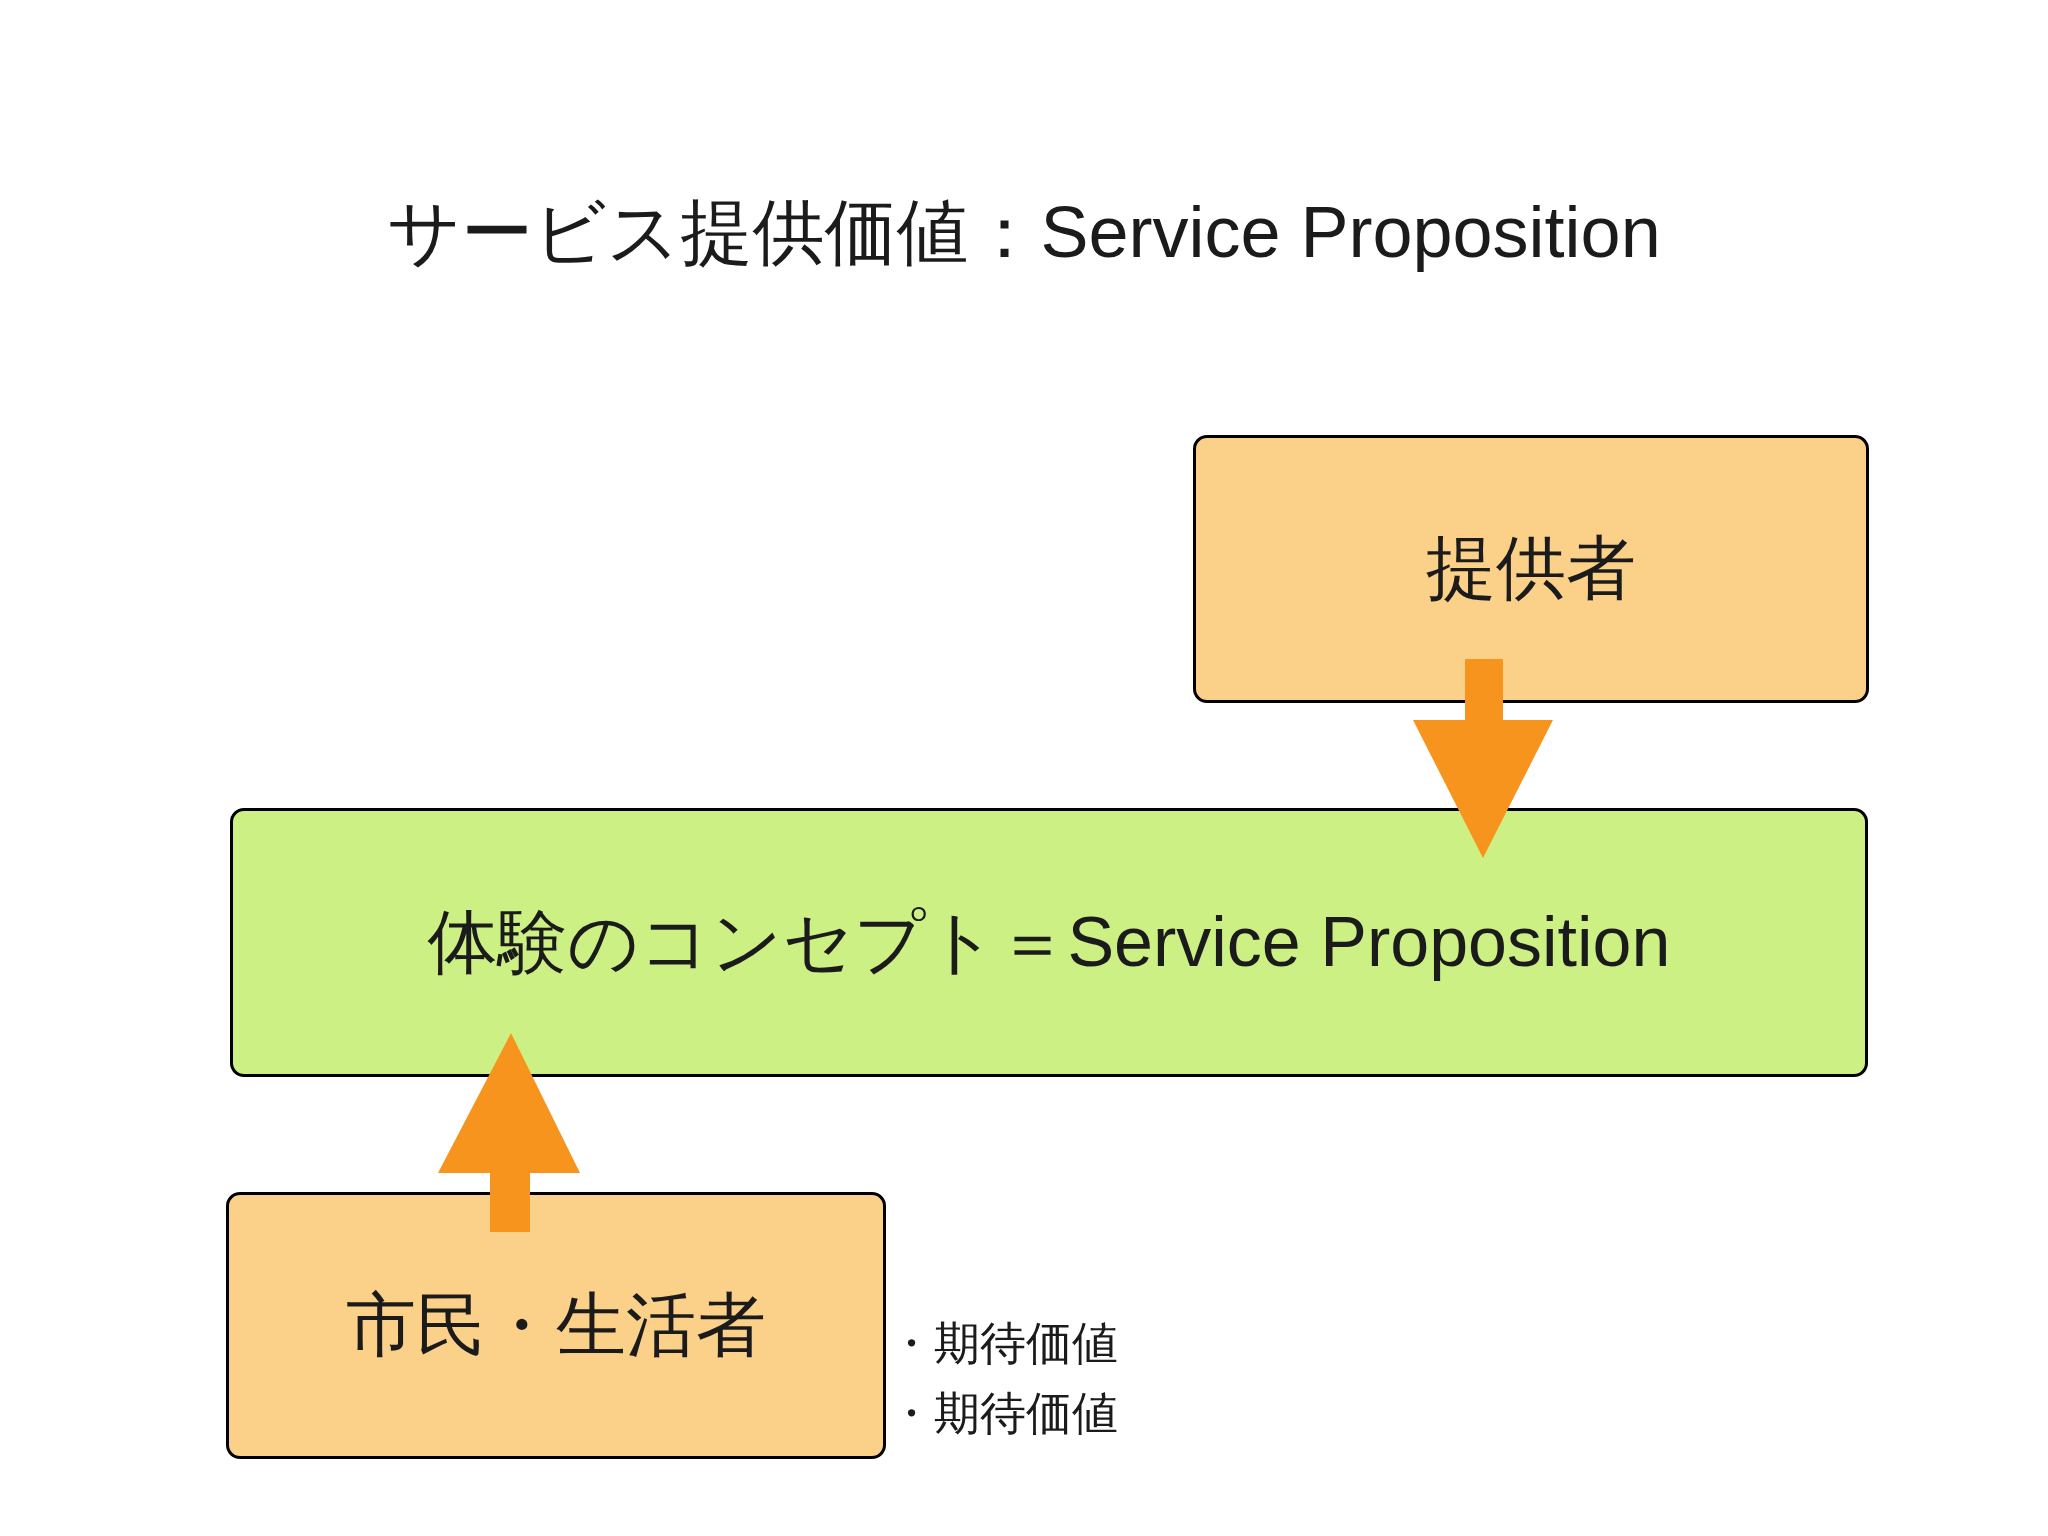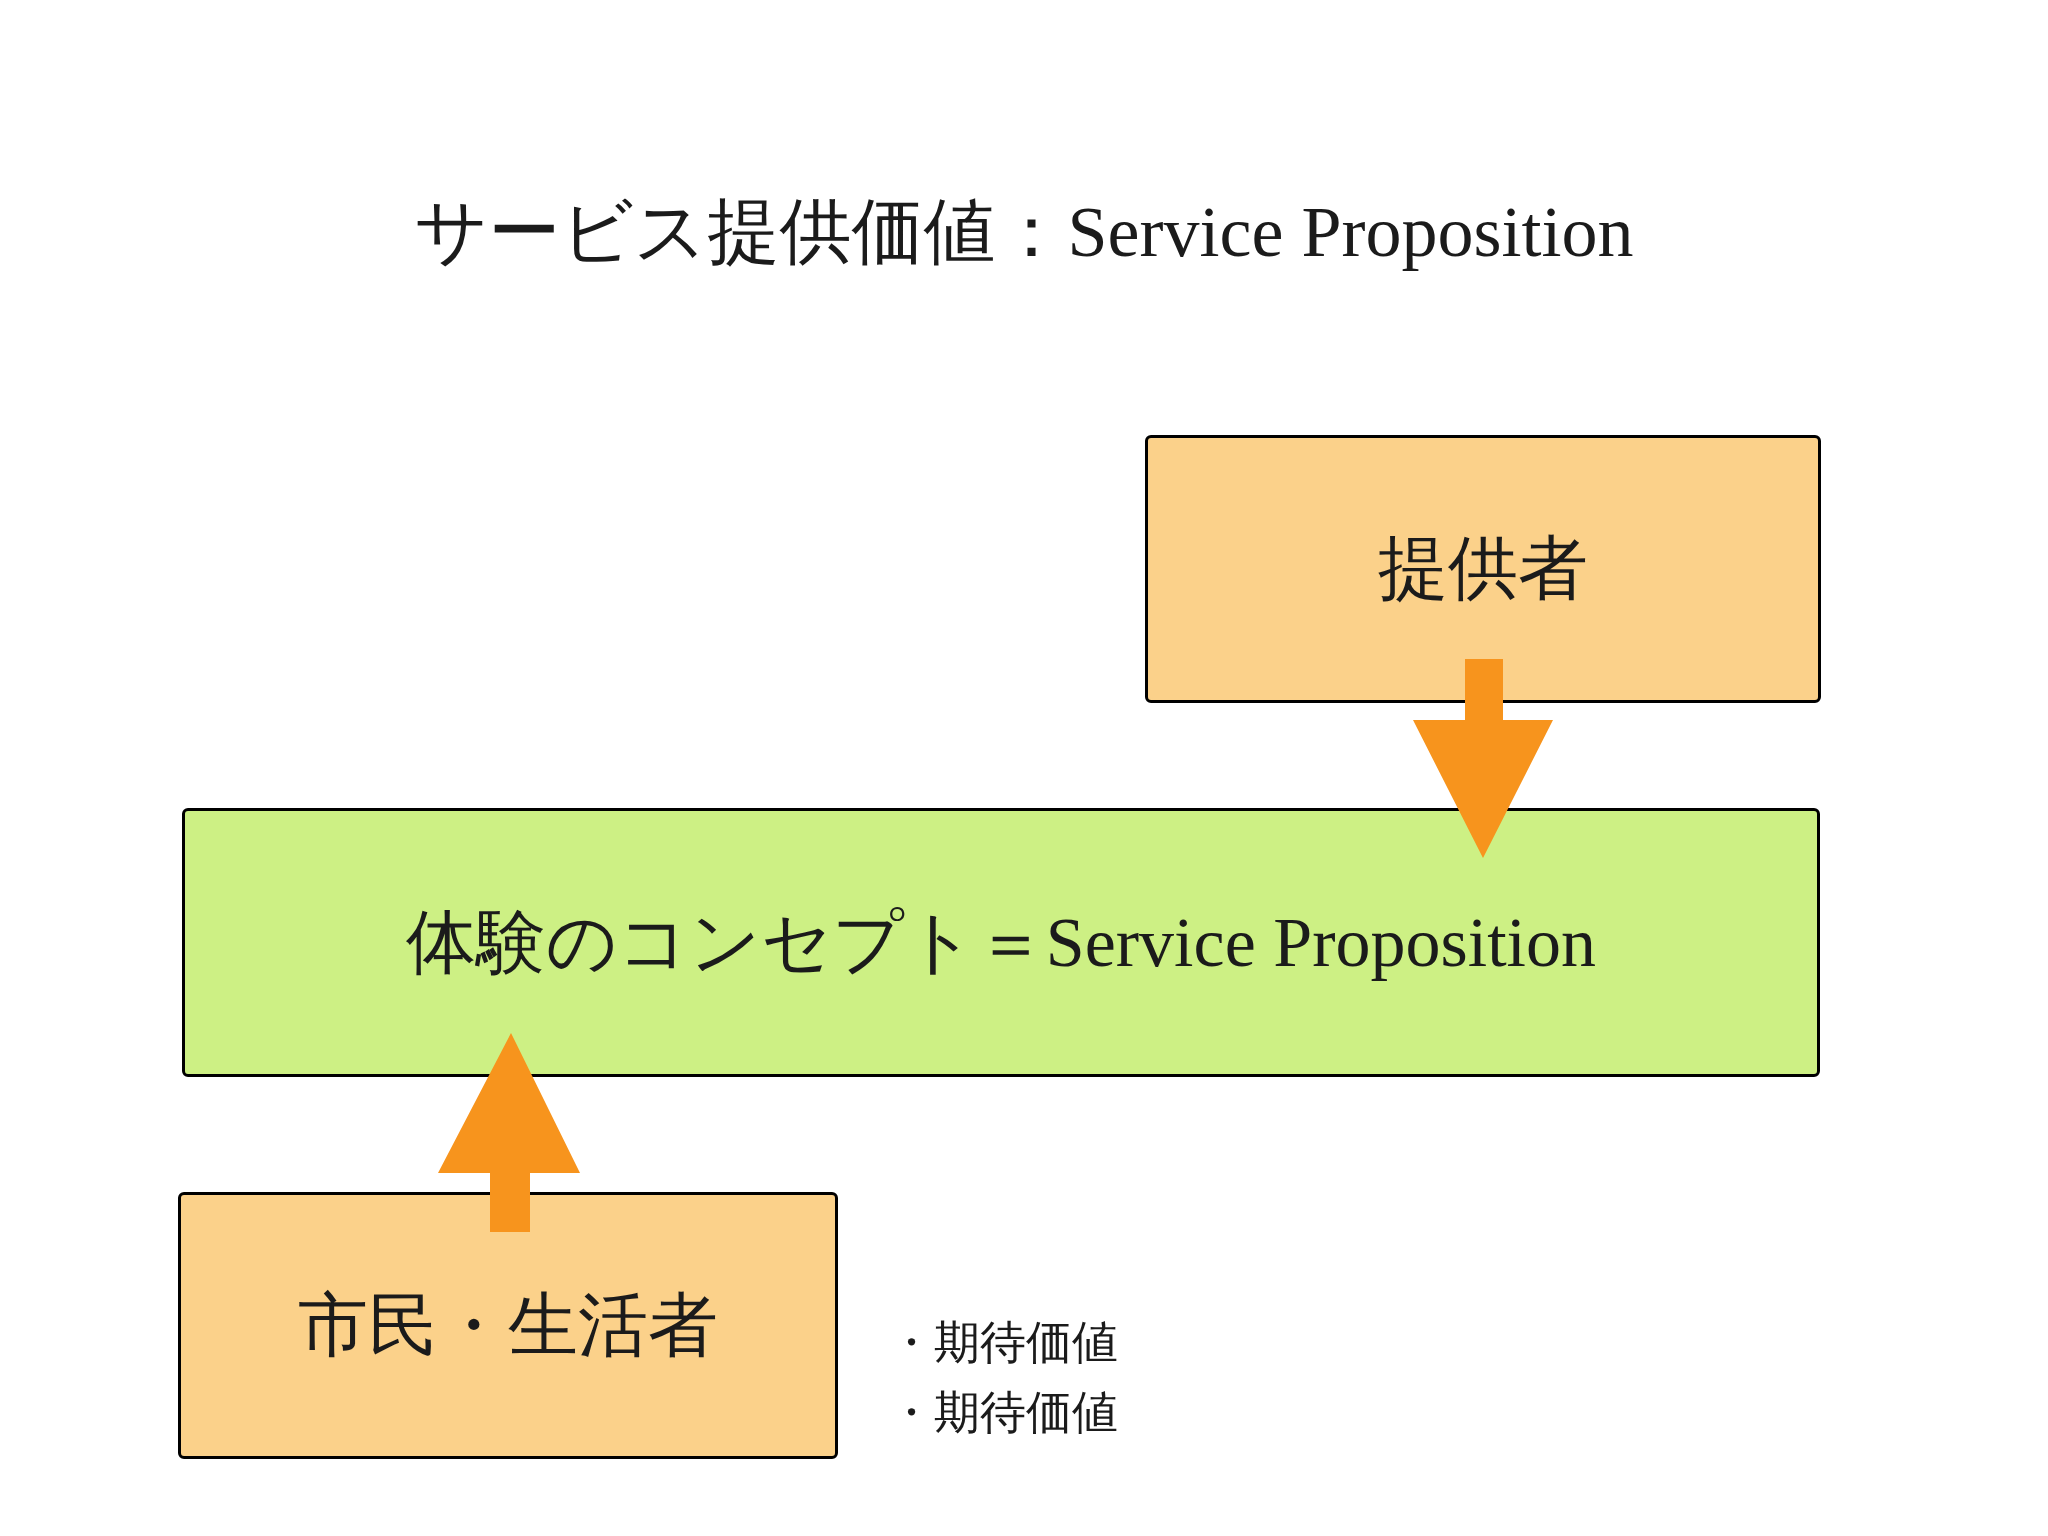--- a/index.html
+++ b/index.html
@@ -7,40 +7,40 @@
     width: 2048px; height: 1536px;
     background: var(--background, #fff);
     font-family: "Liberation Sans", "DejaVu Sans", sans-serif;
     color: var(--text, #1b1b1b);
   }
   .slide {
     position: relative;
     width: 2048px; height: 1533px;
     background: var(--background, #fff);
     overflow: hidden;
-    font-family: Liberation Serif, serif;
   }
   .title {
     position: absolute;
     left: 0; top: 192px; width: 2048px;
     text-align: center;
     font-size: 72px;
     line-height: 80px;
     white-space: nowrap;
     color: var(--text, #1b1b1b);
   }
   .box {
     position: absolute;
     box-sizing: border-box;
     border: 3px solid var(--box-border, #000);
-    border-radius: 6px;
+    border-radius: 14px;
     display: flex;
     align-items: center;
     justify-content: center;
     white-space: nowrap;
+    margin-left: 48px;
   }
   .box.provider {
     left: 1145px; top: 435px; width: 676px; height: 268px;
     background: var(--box-fill, #FBD18A);
     font-size: 70px;
   }
   .box.concept {
     left: 182px; top: 808px; width: 1638px; height: 269px;
     background: var(--concept-fill, #CDF084);
     font-size: 70px;

